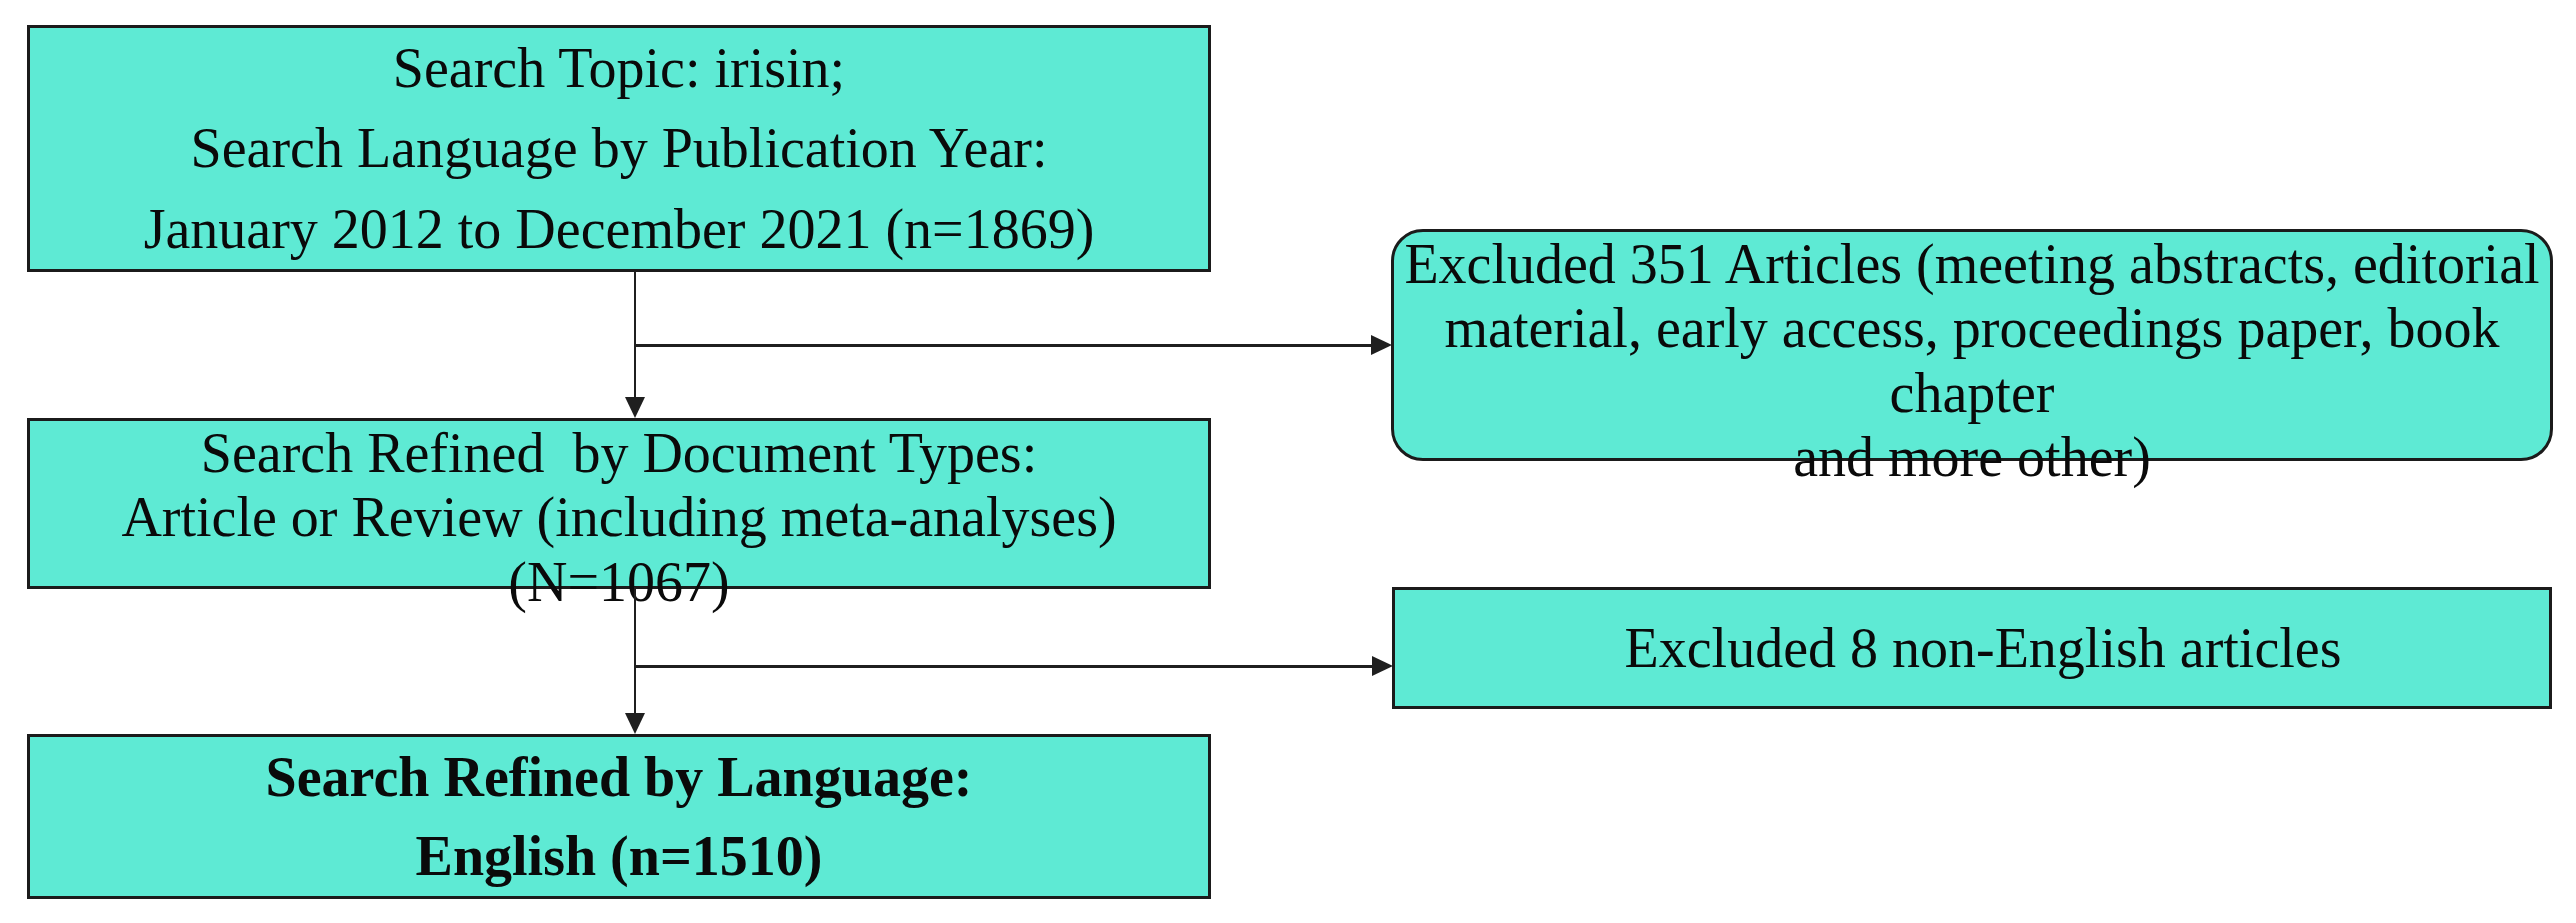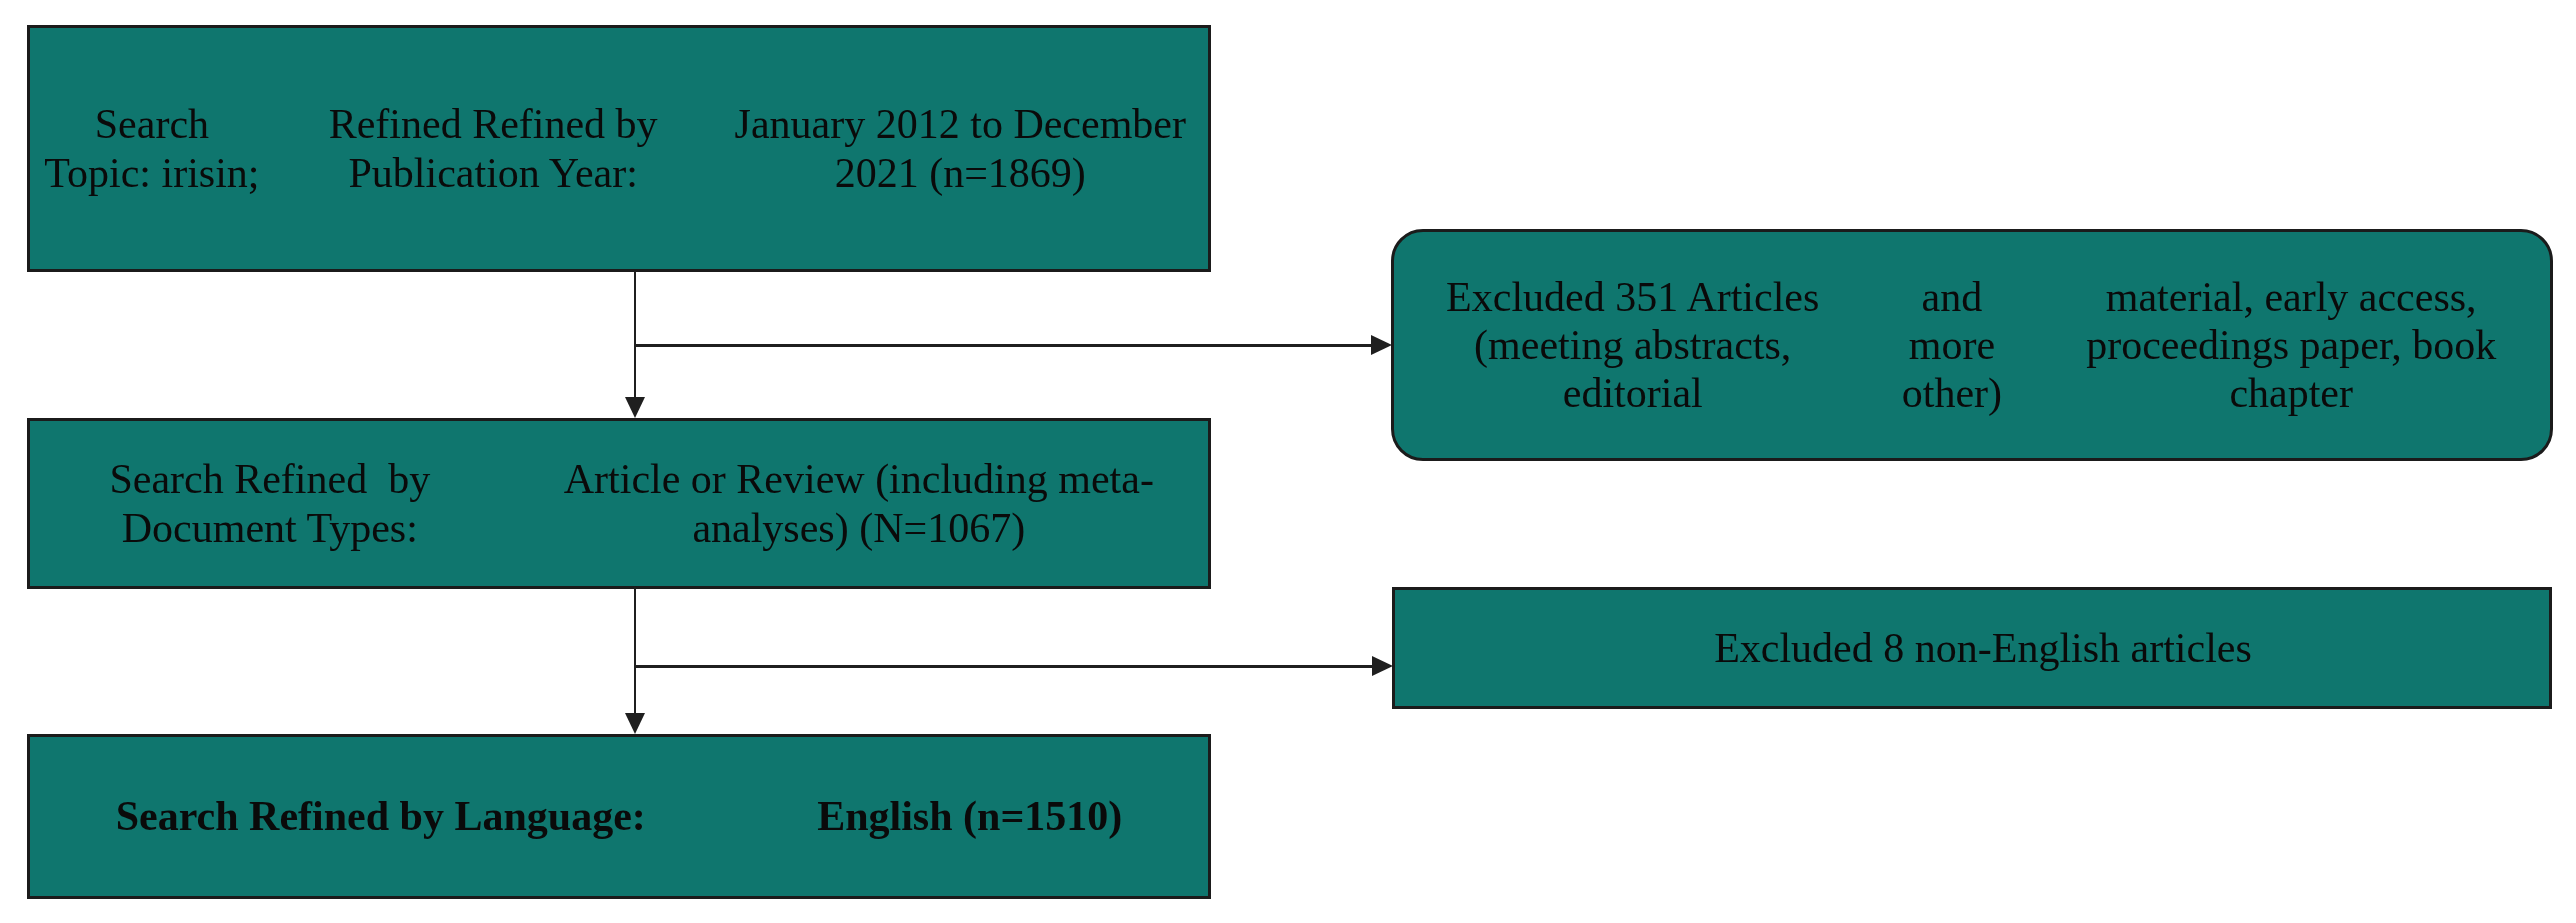--- a/index.html
+++ b/index.html
@@ -12,27 +12,27 @@
     width: 2576px;
     height: 924px;
     background: #ffffff;
     font-family: "Liberation Serif", "DejaVu Serif", serif;
     color: #0a0a0a;
   }
   .node {
     position: absolute;
     box-sizing: border-box;
     border: 3.1px solid #1b1b1b;
-    background: #0f766e;
+    background: #5eead4;
     display: flex;
-    flex-direction: row;
+    flex-direction: column;
     justify-content: space-around;
     align-items: center;
     text-align: center;
-    font-size: 42px;
+    font-size: 56px;
     line-height: 1.15;
   }
   .node .line {
     white-space: pre-wrap;
     padding: 0 7.7px;
   }
   
   #box-search-topic   { left: 27px;  top: 25px;  width: 1184px; height: 247px; }
   #box-doc-types      { left: 27px;  top: 418px; width: 1184px; height: 171px; }
   #box-language       { left: 27px;  top: 734px; width: 1184px; height: 165px; font-weight: bold; }
@@ -75,38 +75,38 @@
   #arrow-h1 { left: 1371px; top: 335px; }
   #arrow-h2 { left: 1372px; top: 656px; }
 </style>
 </head>
 <body>
 
 <div id="canvas">
 
   <div class="node" id="box-search-topic">
     <div class="line">Search Topic: irisin;</div>
-    <div class="line">Refined Refined by Publication Year:</div>
+    <div class="line">Search Language by Publication Year:</div>
     <div class="line">January 2012 to December 2021 (n=1869)</div>
   </div>
 
   <div class="node" id="box-doc-types">
     <div class="line">Search Refined  by Document Types:</div>
     <div class="line">Article or Review (including meta-analyses) (N=1067)</div>
   </div>
 
   <div class="node" id="box-language">
     <div class="line">Search Refined by Language:</div>
     <div class="line">English (n=1510)</div>
   </div>
 
   <div class="node" id="box-excluded-351">
     <div class="line">Excluded 351 Articles (meeting abstracts, editorial</div>
+    <div class="line">material, early access, proceedings paper, book chapter</div>
     <div class="line">and more other)</div>
-    <div class="line">material, early access, proceedings paper, book chapter</div>
   </div>
 
   <div class="node" id="box-excluded-8">
     <div class="line">Excluded 8 non-English articles</div>
   </div>
 
   <div class="vline" id="v1"></div>
   <div class="arrow-down" id="arrow-v1"></div>
 
   <div class="hline" id="h1"></div>

